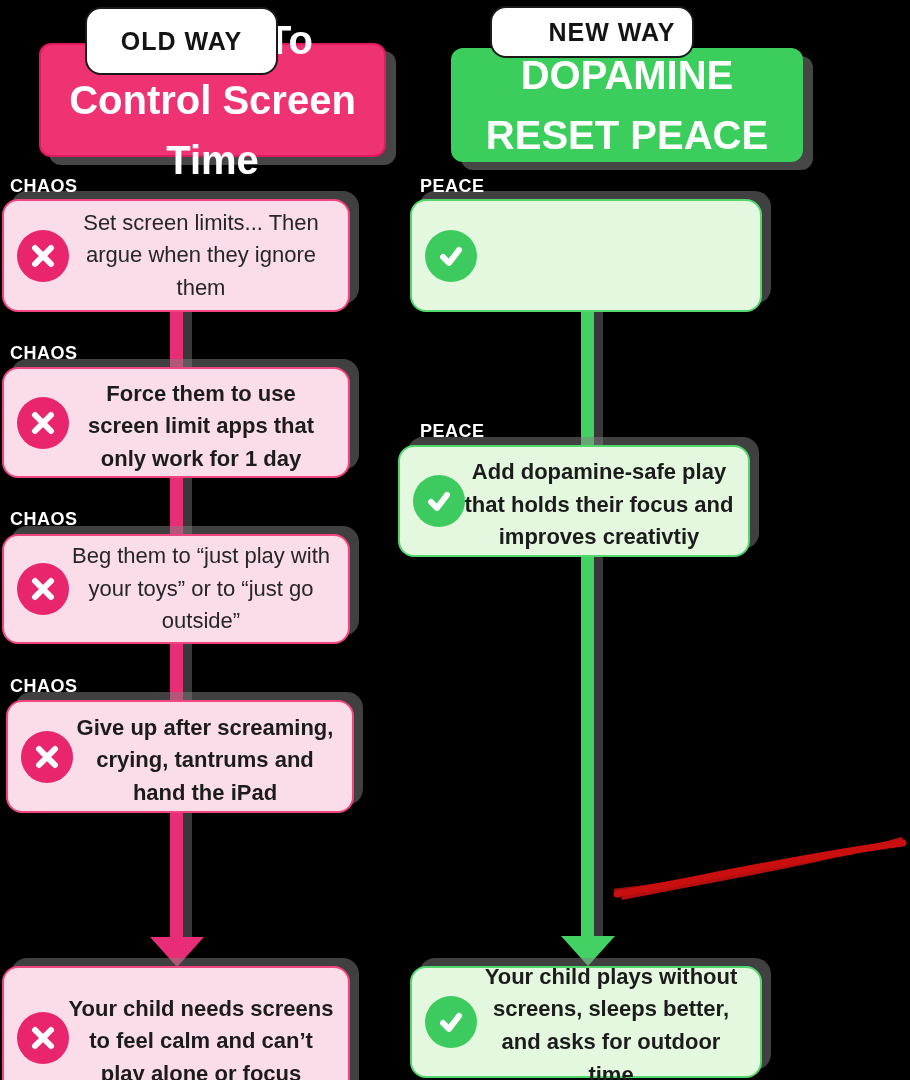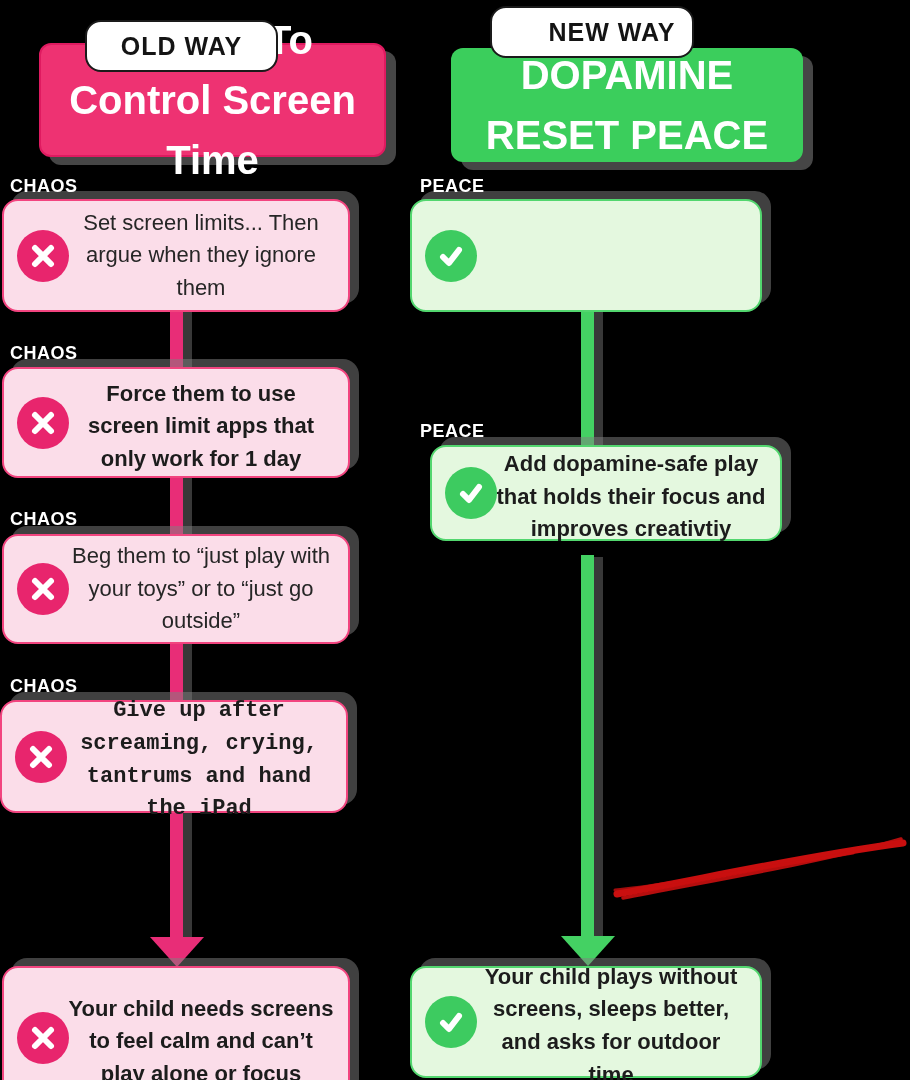--- a/index.html
+++ b/index.html
@@ -86,21 +86,21 @@
 
   svg{display:block;}
 </style>
 </head>
 <body>
 
 <div class="abs banner pink" style="left:3px;top:43px;width:347px;height:114px;">
   <span>You Try To Control Screen Time</span>
 </div>
 
-<div class="abs way-badge" style="left:85px;top:20px;width:193px;height:52px;">
+<div class="abs way-badge" style="left:85px;top:7px;width:193px;height:68px;">
   <span>OLD WAY</span>
 </div>
 
 <div class="abs connector pink" style="left:170px;top:310px;height:60px;"></div>
 <div class="abs connector pink" style="left:170px;top:476px;height:62px;"></div>
 <div class="abs connector pink" style="left:170px;top:642px;height:62px;"></div>
 <div class="abs connector pink" style="left:170px;top:811px;height:128px;"></div>
 <div class="abs arrowhead pink" style="left:150px;top:937px;"></div>
 
 <div class="abs flow-label" style="left:10px;top:176px;">CHAOS</div>
@@ -127,21 +127,21 @@
 <div class="abs flow-box pink" style="left:2px;top:534px;width:348px;height:110px;">
   <span class="icon-circle fail">
     <svg width="26" height="26" viewBox="0 0 26 26">
         <path d="M5 5 L21 21 M21 5 L5 21" stroke="#ffffff" stroke-width="6" stroke-linecap="round"></path>
       </svg>
   </span>
   <div class="box-text">Beg them to “just play with your toys” or to “just go outside”</div>
 </div>
 
 <div class="abs flow-label" style="left:10px;top:676px;">CHAOS</div>
-<div class="abs flow-box pink" style="left:0;top:700px;width:348px;height:113px;font-family:Liberation Mono, monospace;">
+<div class="abs flow-box pink" style="left:6px;top:700px;width:348px;height:113px;">
   <span class="icon-circle fail">
     <svg width="26" height="26" viewBox="0 0 26 26">
         <path d="M5 5 L21 21 M21 5 L5 21" stroke="#ffffff" stroke-width="6" stroke-linecap="round"></path>
       </svg>
   </span>
   <div class="box-text bold">Give up after screaming, crying, tantrums and hand the iPad</div>
 </div>
 
 <div class="abs flow-box pink" style="left:2px;top:966px;width:348px;height:143px;">
   <span class="icon-circle fail">
@@ -167,21 +167,21 @@
 <div class="abs flow-label" style="left:420px;top:176px;">PEACE</div>
 <div class="abs flow-box green" style="left:410px;top:199px;width:352px;height:113px;">
   <span class="icon-circle success">
     <svg width="28" height="28" viewBox="0 0 28 28">
         <path d="M6 15 L12 21 L22 8" stroke="#ffffff" stroke-width="6" fill="none" stroke-linecap="round" stroke-linejoin="round"></path>
       </svg>
   </span>
 </div>
 
 <div class="abs flow-label" style="left:420px;top:421px;">PEACE</div>
-<div class="abs flow-box green" style="left:430px;top:445px;width:352px;height:96px;">
+<div class="abs flow-box green" style="left:398px;top:445px;width:352px;height:112px;">
   <span class="icon-circle success">
     <svg width="28" height="28" viewBox="0 0 28 28">
         <path d="M6 15 L12 21 L22 8" stroke="#ffffff" stroke-width="6" fill="none" stroke-linecap="round" stroke-linejoin="round"></path>
       </svg>
   </span>
   <div class="box-text bold">Add dopamine-safe play that holds their focus and improves creativtiy</div>
 </div>
 
 <div class="abs flow-box green" style="left:410px;top:966px;width:352px;height:112px;">
   <span class="icon-circle success">

